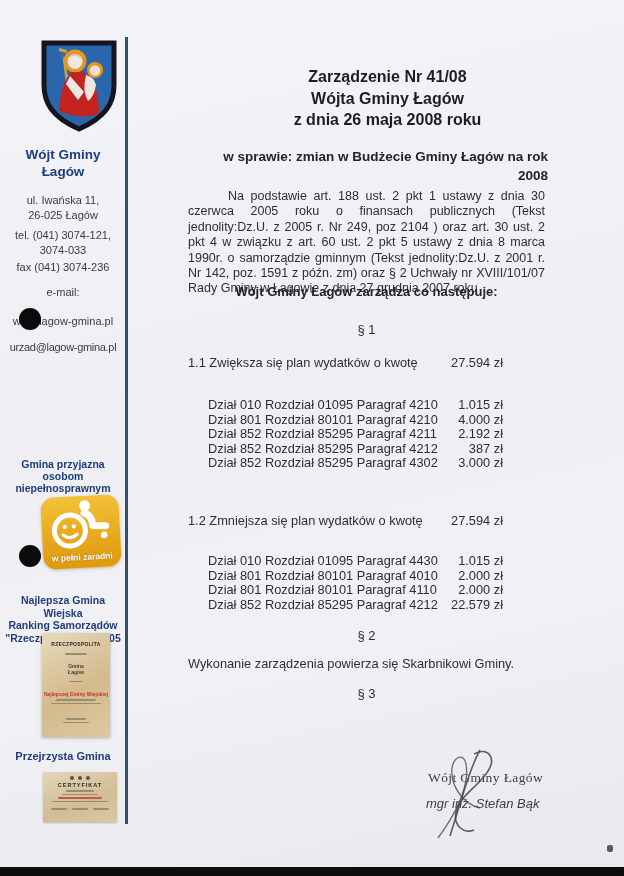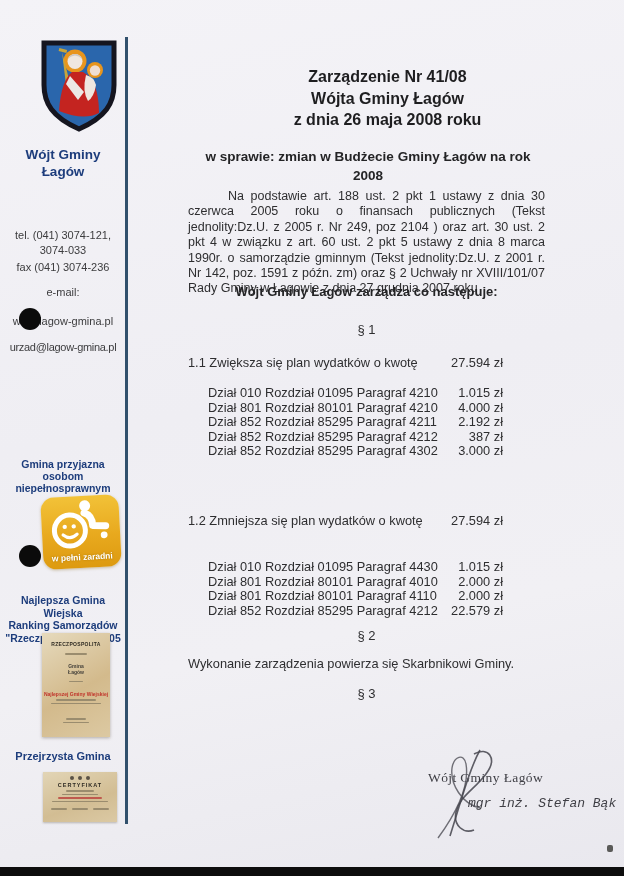--- a/index.html
+++ b/index.html
@@ -59,42 +59,42 @@
   .cert2 .ttl { font-size:5.5px; font-weight:bold; color:#2e2a22; letter-spacing:1px; margin-top:2px; }
   .bline { margin:2px auto 0; height:1.5px; background:#9a8c6e; border-radius:1px; }
   .bline.red { background:#bf5a4e; }
   .emblem-row { display:flex; justify-content:center; gap:4px; }
   .emblem { width:4px; height:4px; background:#5a5246; border-radius:50%; }
   .sig-cols { display:flex; justify-content:space-around; margin-top:4px; padding:0 6px; }
   .sig-cols > div { width:16px; }
   
   .doc-title { position:absolute; left:210px; top:66px; width:355px; text-align:center;
     font-weight:bold; font-size:16px; line-height:21.5px; color:#1e1e20; }
-  .subject { position:absolute; left:188px; top:147px; width:360px; text-align:center;
+  .subject { position:absolute; left:188px; top:147px; width:360px; text-align:right;
     font-weight:bold; font-size:13.5px; line-height:19px; color:#242426; }
   .legal { position:absolute; left:188px; top:189px; width:357px; font-size:12.5px;
     line-height:15.4px; text-align:justify; color:#2e2e30; }
   .legal .indent { display:inline-block; width:40px; }
   .decree-intro { position:absolute; left:188px; top:284px; width:357px; text-align:center;
     font-weight:bold; font-size:13px; color:#242426; }
   .para-head { position:absolute; width:357px; left:188px; text-align:center; font-size:13px; color:#2e2e30; }
   .ph1 { top:322px; } .ph2 { top:628px; } .ph3 { top:686px; }
   .item-line { position:absolute; left:188px; width:315px; display:flex;
     justify-content:space-between; font-size:12.8px; color:#2e2e30;align-items:center; }
   .il1 { top:355px; } .il2 { top:513px; }
-  .rows { position:absolute; left:208px; width:295px; font-size:12.8px; line-height:14.6px; color:#2e2e30; }
-  .r1 { top:386px; } .r2 { top:560px; }
+  .rows { position:absolute; left:208px; width:295px; font-size:12.8px; line-height:14.6px; color:#2e2e30;margin-top:12px; }
+  .r1 { top:386px; } .r2 { top:542px; }
   .rows .row { display:flex; justify-content:space-between; }
   .sec-text { position:absolute; left:188px; width:380px; font-size:12.8px; color:#2e2e30; }
   .st2 { top:656px; } .st3 { top:714px; }
   
   .stamp1 { position:absolute; left:428px; top:770px; font-family:"Liberation Serif", serif;
     font-size:13.5px; color:#3f3f45; letter-spacing:.4px; }
-  .stamp2 { position:absolute; left:426px; top:796px; font-family:Liberation Mono, monospace;
-    font-style:italic; font-size:13px; color:#3f3f45;margin-left:42px; }
+  .stamp2 { position:absolute; left:426px; top:796px; font-family:Liberation Sans, sans-serif;
+    font-style:italic; font-size:13px; color:#3f3f45; }
   .squiggle { position:absolute; left:408px; top:746px; }
 </style>
 </head>
 <body>
 
 <div class="page">
 
   <div class="divider"></div>
 
   <svg class="shield" width="78" height="93" viewBox="0 0 78 93">
@@ -109,20 +109,24 @@
     <circle cx="55" cy="31.5" r="5.2" fill="#f0ded2"></circle>
     <path d="M46 36 Q54 38 56 46 Q54 58 48 62 Q42 52 46 36 Z" fill="#efe7df"></path>
     <path d="M30 37 L44 53 L38 61 L26 45 Z" fill="#ece8e4"></path>
   </svg>
 
   <div class="side org-name">
     <div>Wójt Gminy</div>
     <div>Łagów</div>
   </div>
 
+  <div class="side addr">
+    <div>ul. Iwańska 11,</div>
+    <div>26-025 Łagów</div>
+  </div>
 
   <div class="side tel">
     <div>tel. (041) 3074-121,</div>
     <div>3074-033</div>
   </div>
 
   <div class="side fax">fax (041) 3074-236</div>
 
   <div class="side mail">
     <div>e-mail:</div>

